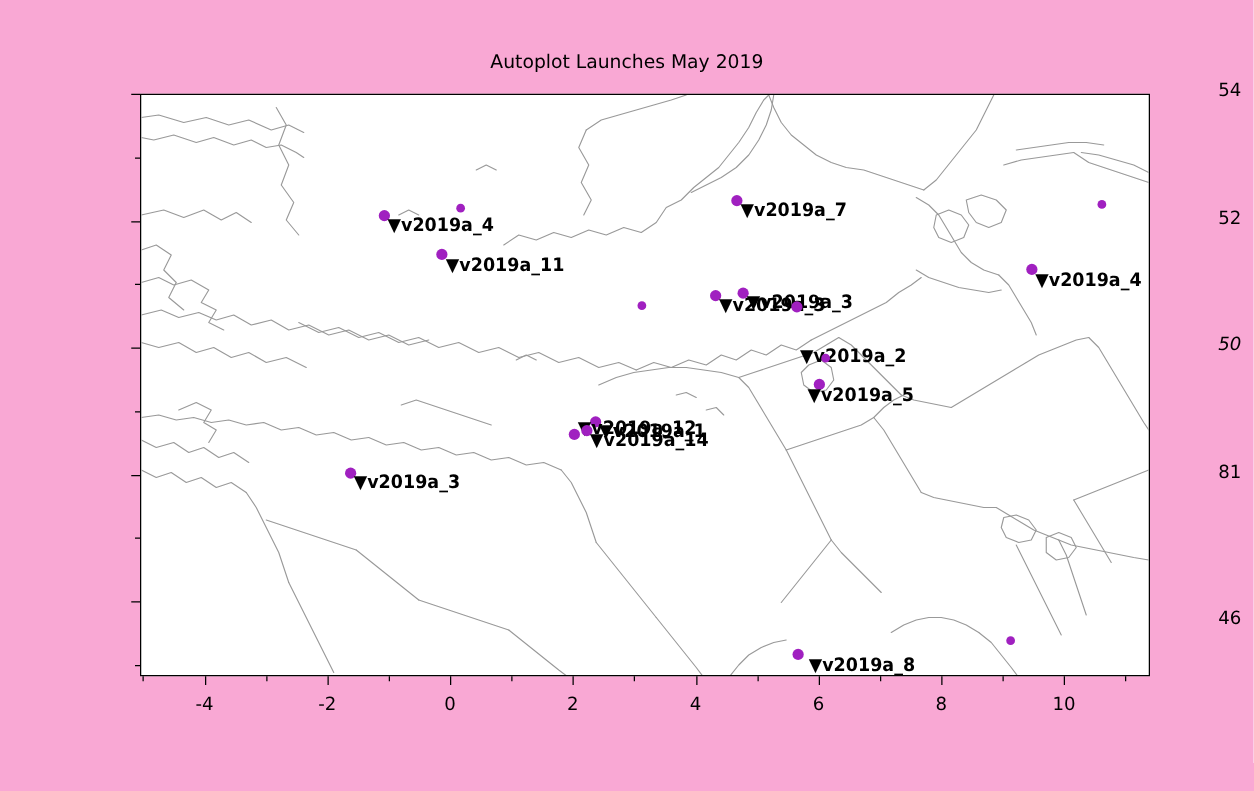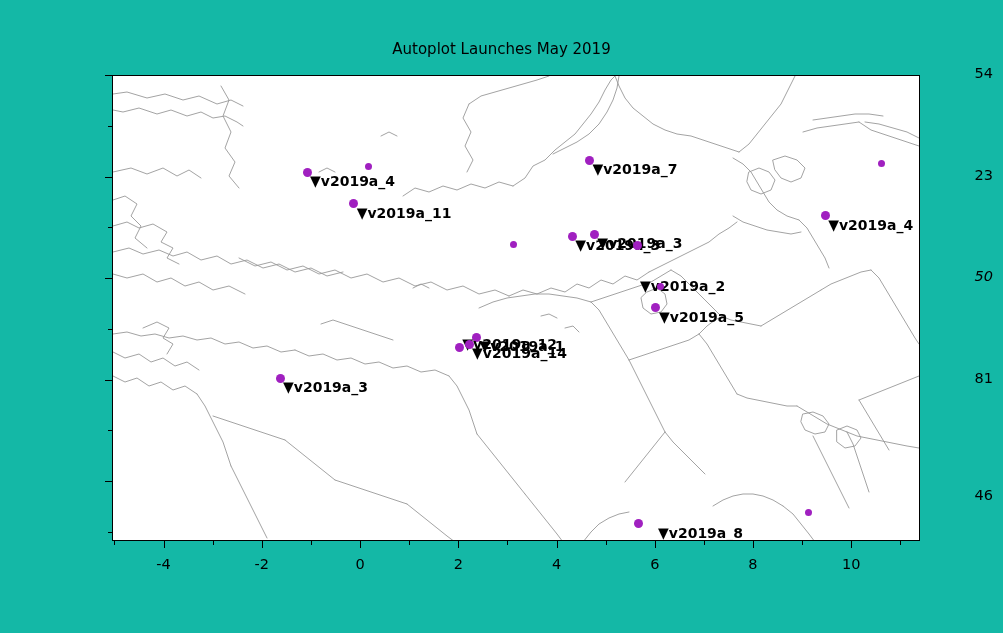--- a/index.html
+++ b/index.html
@@ -4,21 +4,21 @@
 <style>
   html, body {
     margin: 0;
     padding: 0;
     background: #ffffff;
   }
   #figure {
     position: relative;
     width: 1003px;
     height: 633px;
-    background: #14b8a6;
+    background: #f9a8d4;
     font-family: "DejaVu Sans", sans-serif;
     overflow: hidden;
   }
   #plot-title {
     position: absolute;
     left: 0;
     top: 40px;
     width: 1003px;
     text-align: center;
     font-size: 15px;
@@ -249,40 +249,40 @@
         <div class="point-label" style="left: 715.219px; top: 140.597px;">▼v2019a_4</div>
         <div class="marker big" style="left: 459.258px; top: 160.41px;"></div>
         <div class="point-label" style="left: 462.258px; top: 161.41px;">▼v2019a_3</div>
         <div class="marker big" style="left: 481.362px; top: 158.379px;"></div>
         <div class="point-label" style="left: 484.362px; top: 159.379px;">▼v2019a_3</div>
         <div class="marker big" style="left: 524.095px; top: 169.039px;"></div>
         <div class="point-label" style="left: 527.095px; top: 170.039px; margin-top: 32px;">▼v2019a_2</div>
         <div class="marker" style="left: 400.316px; top: 168.532px;"></div>
         <div class="marker" style="left: 547.672px; top: 210.664px;"></div>
         <div class="marker big" style="left: 542.76px; top: 231.985px;"></div>
-        <div class="point-label" style="left: 546px; top: 232.985px;">▼v2019a_5</div>
+        <div class="point-label" style="left: 533px; top: 232.985px;">▼v2019a_5</div>
         <div class="marker big" style="left: 363.477px; top: 261.427px;"></div>
         <div class="point-label" style="left: 366.477px; top: 262.427px;">▼v2019a_1</div>
         <div class="marker big" style="left: 346.286px; top: 271.58px;"></div>
         <div class="point-label" style="left: 349.286px; top: 260px; text-align: right;">▼v2019a_12</div>
         <div class="marker big" style="left: 356.109px; top: 268.026px;"></div>
         <div class="point-label" style="left: 359.109px; top: 269.026px;">▼v2019a_14</div>
         <div class="marker big" style="left: 167.003px; top: 302.037px;"></div>
         <div class="point-label" style="left: 170.003px; top: 303.037px;">▼v2019a_3</div>
         <div class="marker big" style="left: 525.568px; top: 447.725px;"></div>
-        <div class="point-label" style="left: 545px; top: 448.725px; text-align: center;">▼v2019a_8</div>
+        <div class="point-label" style="left: 534px; top: 448.725px; text-align: center;">▼v2019a_8</div>
         <div class="marker" style="left: 695.027px; top: 436.558px;"></div>
       </div>
   </div>
 
   <div id="ticks-layer">
       <div class="tick-y" style="top: 75px;"></div>
       <div class="ticklabel-y" style="top: 65px;">54</div>
       <div class="tick-y" style="top: 176.525px;"></div>
-      <div class="ticklabel-y" style="top: 166.525px;">23</div>
+      <div class="ticklabel-y" style="top: 166.525px;">52</div>
       <div class="tick-y" style="top: 278.05px;"></div>
       <div class="ticklabel-y" style="top: 268.05px; font-style: italic;">50</div>
       <div class="tick-y" style="top: 379.575px;"></div>
       <div class="ticklabel-y" style="top: 369.575px;">81</div>
       <div class="tick-y" style="top: 481.1px;"></div>
       <div class="ticklabel-y" style="top: 471.1px; margin-top: 16px;">46</div>
       <div class="tick-y minor" style="top: 125.763px;"></div>
       <div class="tick-y minor" style="top: 227.288px;"></div>
       <div class="tick-y minor" style="top: 328.813px;"></div>
       <div class="tick-y minor" style="top: 430.338px;"></div>

